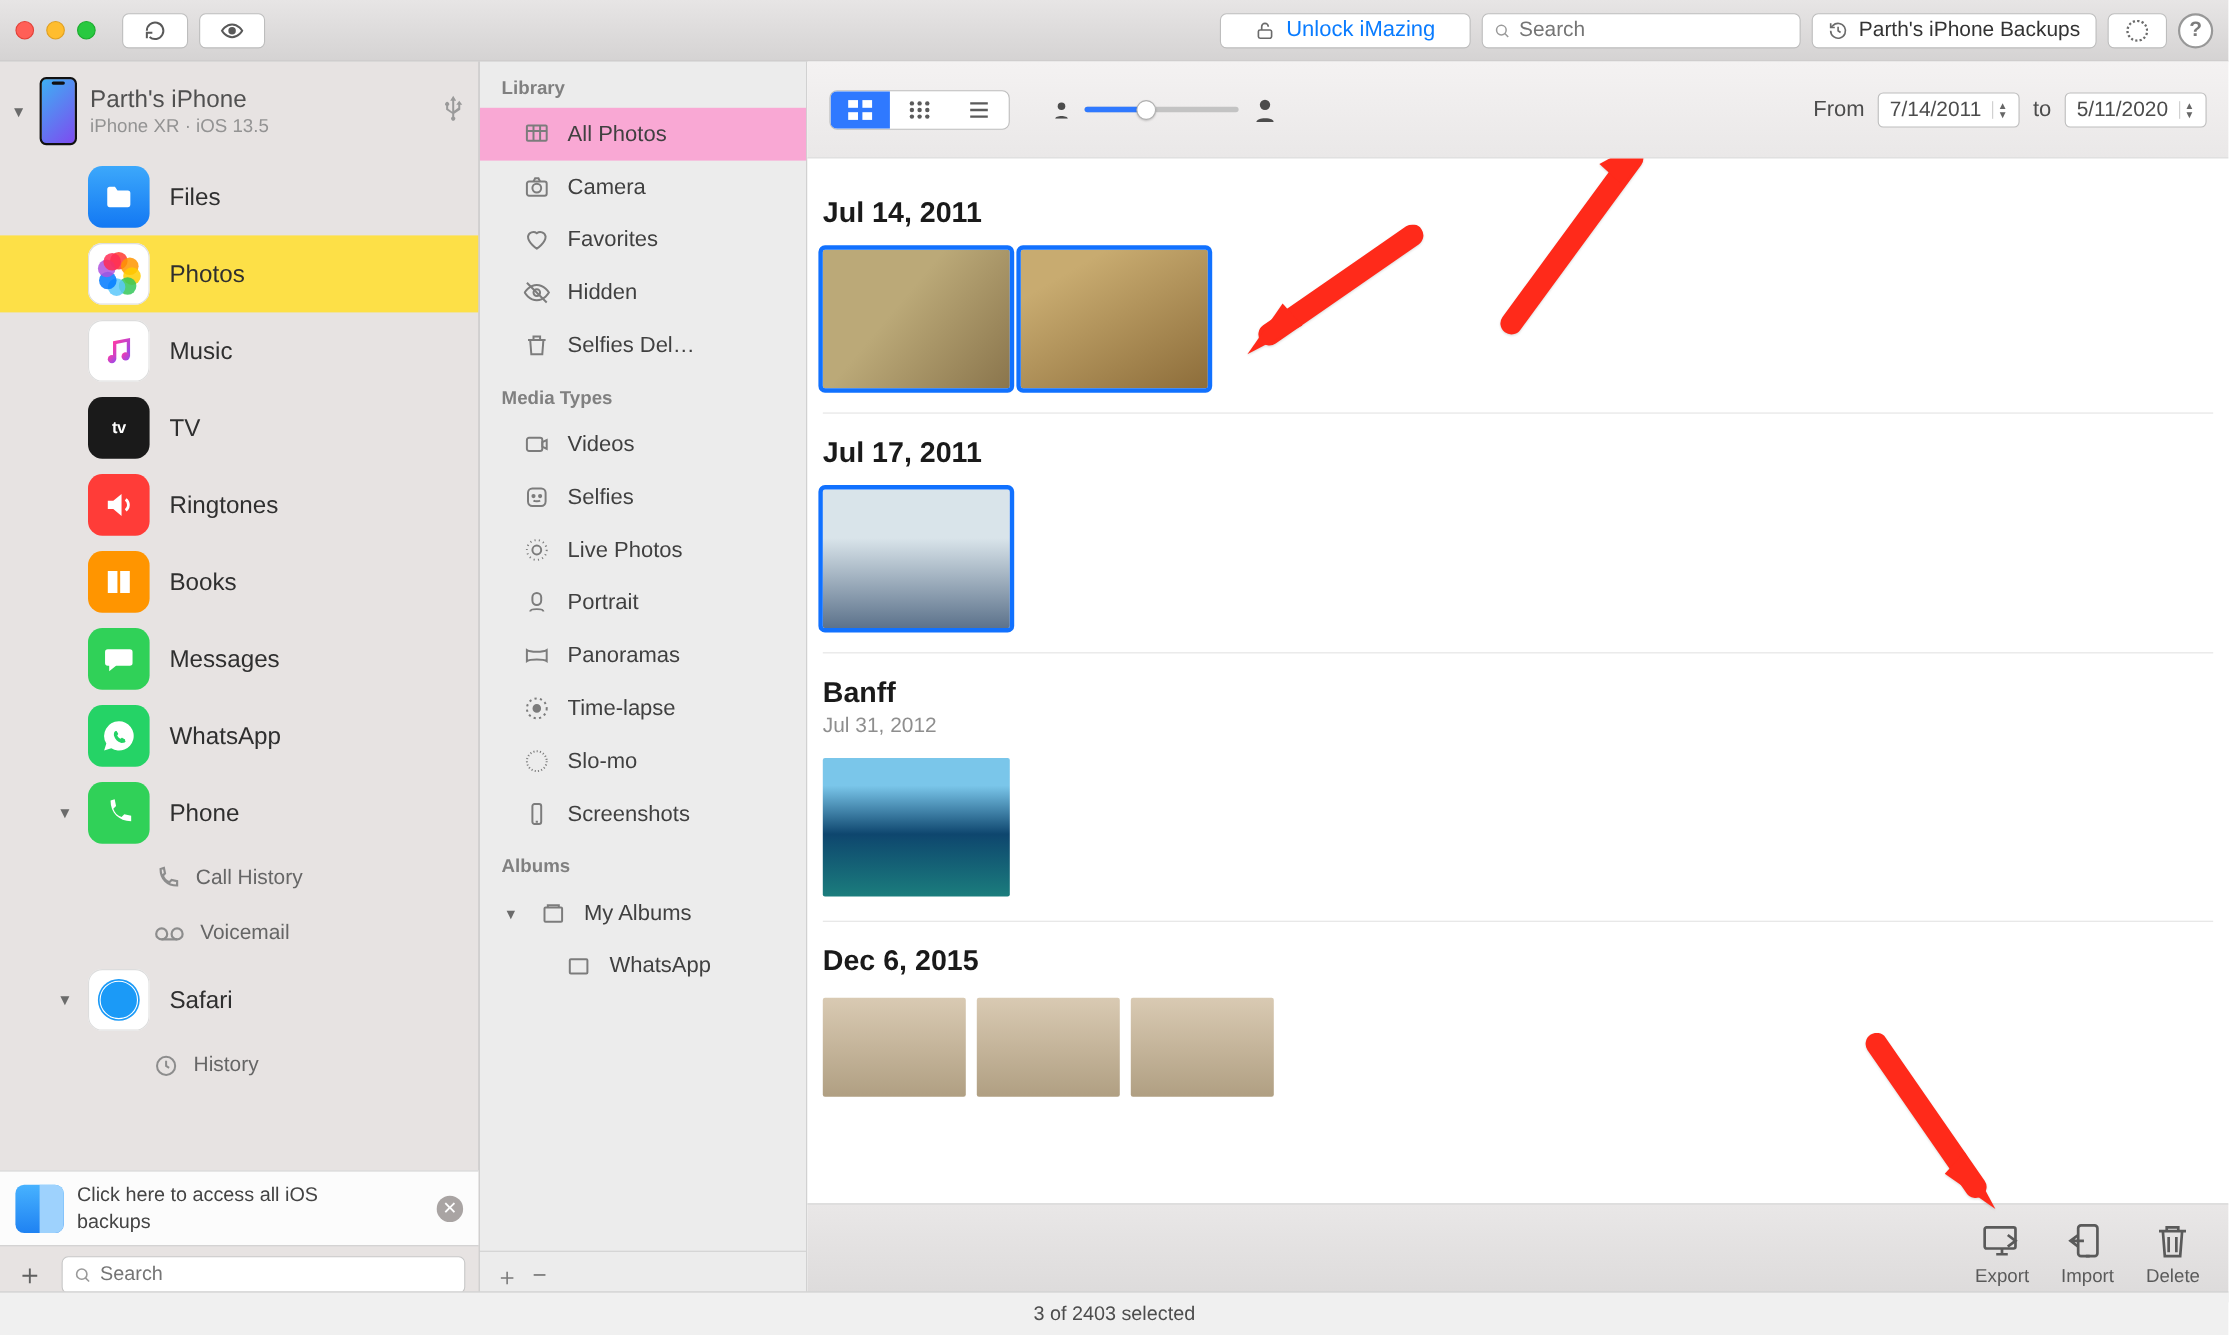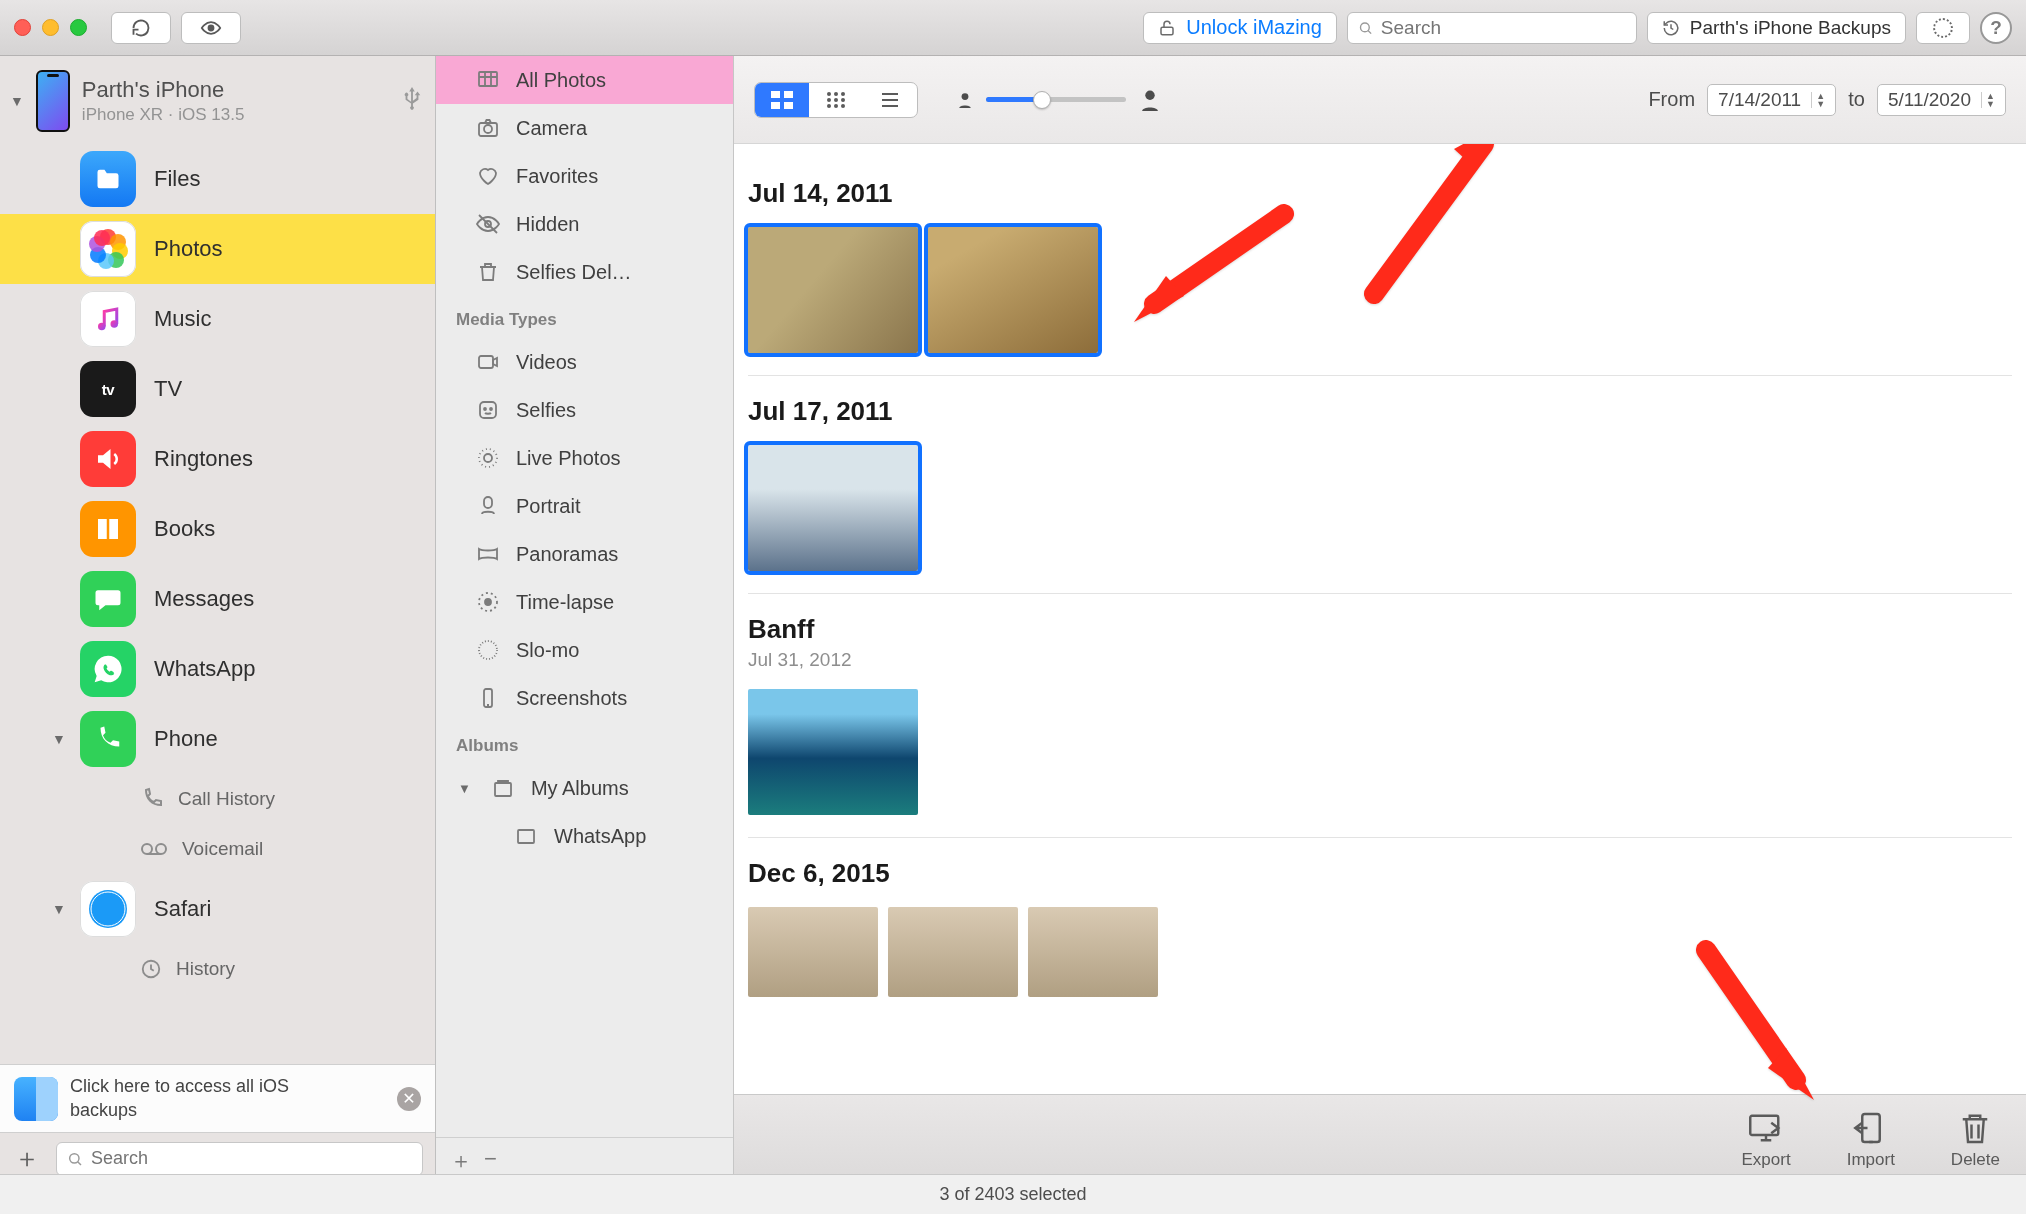--- a/index.html
+++ b/index.html
@@ -8,21 +8,21 @@
 
 .toolbar { height: 56px; background: linear-gradient(#e7e5e5,#d5d3d3); border-bottom: 1px solid #b4b2b2; display: flex; align-items: center; padding: 0 14px; gap: 10px; }
 .traffic { display: flex; gap: 11px; margin-right: 14px; }
 .traffic span { width: 17px; height: 17px; border-radius: 50%; display: block; }
 .tl-red { background: #ff5f57; border: 1px solid #e14138; }
 .tl-yellow { background: #ffbd2e; border: 1px solid #dfa023; }
 .tl-green { background: #28c940; border: 1px solid #1dac2f; }
 .tb-btn { height: 32px; background: #fff; border: 1px solid #bdbdbd; border-radius: 6px; display: flex; align-items: center; justify-content: center; color: #595959; cursor: pointer; padding: 0 16px; font-size: 20px; }
 .tb-btn.small { width: 60px; padding: 0; }
 .spacer { flex: 1; }
-.unlock-box { height: 32px; background: #fff; border: 1px solid #bdbdbd; border-radius: 6px; display: flex; align-items: center; padding: 0 14px; gap: 10px; font-size: 20px; color: #0a7cff; }
+.unlock-box { height: 32px; background: #fff; border: 1px solid #bdbdbd; border-radius: 6px; display: flex; align-items: center; padding: 0 31px; gap: 10px; font-size: 20px; color: #0a7cff; }
 .search-box { height: 32px; width: 290px; background: #fff; border: 1px solid #bdbdbd; border-radius: 6px; display: flex; align-items: center; padding: 0 10px; gap: 8px; color: #8e8e8e; font-size: 19px; }
 .search-box input { border: none; outline: none; flex: 1; font-size: 19px; background: transparent; }
 .backups-box { height: 32px; background: #fff; border: 1px solid #bdbdbd; border-radius: 6px; display: flex; align-items: center; padding: 0 14px; gap: 10px; font-size: 19px; color: #333; }
 .help-btn { width: 32px; height: 32px; border-radius: 50%; border: 2px solid #989898; background: #fff; display: flex; align-items: center; justify-content: center; font-size: 19px; color: #7b7b7b; font-weight: 600; }
 .spinner-btn { height: 32px; width: 54px; background: #fff; border: 1px solid #bdbdbd; border-radius: 6px; display: flex; align-items: center; justify-content: center; }
 .spinner-dots { width: 20px; height: 20px; border: 2.5px dotted #6b6b6b; border-radius: 50%; }
 
 
 .main { display: flex; height: calc(100% - 56px - 30px); }
 .sidebar-left { width: 436px; background: #e7e3e2; display: flex; flex-direction: column; border-right: 1px solid #bfbfbf; position: relative; }
@@ -95,21 +95,21 @@
 .section .sub { font-size: 19px; color: #8e8e8e; margin-bottom: 10px; }
 .thumb-row { display: flex; gap: 10px; margin-top: 18px; }
 .thumb { width: 170px; height: 126px; background: #a9a18b; border-radius: 2px; }
 .thumb.sel { outline: 4px solid #1171ff; outline-offset: 0px; }
 .thumb.t1 { background: linear-gradient(130deg,#bba978 40%,#8a754c); }
 .thumb.t2 { background: linear-gradient(150deg,#c8ab70 20%,#8d6d3a); }
 .thumb.t3 { background: linear-gradient(#d9e4ea 35%,#5c728b); }
 .thumb.t4 { background: linear-gradient(#7ac6ea 20%,#0e466e 55%,#1b7d7d); }
 .thumb.t5 { width: 130px; height: 90px; background: linear-gradient(#d9cab3,#b09f82); }
 
-.content-footer { height: 90px; border-top: 1px solid #c9c9c9; background: linear-gradient(#e9e7e7,#dcdada); display: flex; align-items: center; justify-content: flex-end; padding: 0 26px; gap: 56px; }
+.content-footer { height: 90px; border-top: 1px solid #c9c9c9; background: linear-gradient(#e9e7e7,#dcdada); display: flex; align-items: center; justify-content: flex-end; padding: 0 26px; gap: 29px; }
 .action-btn { display: flex; flex-direction: column; align-items: center; gap: 4px; font-size: 17px; color: #5a5a5a; cursor: pointer; }
 .action-btn svg { width: 42px; height: 36px; color: #5a5a5a; }
 
 .status-bar { position: absolute; bottom: 0; left: 0; right: 0; height: 40px; background: #f0f0f0; border-top: 1px solid #c9c9c9; display: flex; align-items: center; justify-content: center; font-size: 18px; color: #4d4d4d; }
 
 
 .arrow { position: absolute; pointer-events: none; }
 .arrow svg { filter: drop-shadow(0 1px 1px rgba(0,0,0,.15)); }
 
 
@@ -317,20 +317,21 @@
             <circle cx="11" cy="11" r="7"></circle>
             <path d="m21 21-5-5"></path>
           </svg>
         <input placeholder="Search" style="">
       </div>
     </div>
   </div>
 
   <div class="sidebar-mid">
     <div style="flex:1; overflow-y:auto;">
+      <div class="sec-header">Library</div>
       <div class="lib-item selected">
         <svg viewBox="0 0 24 24" fill="none" stroke="currentColor" stroke-width="1.8">
             <rect x="3" y="4" width="18" height="14" rx="1"></rect>
             <path d="M3 9h18M9 4v14M15 4v14"></path>
           </svg>
         <span>All Photos</span>
       </div>
       <div class="lib-item">
         <svg viewBox="0 0 24 24" fill="none" stroke="currentColor" stroke-width="1.8">
             <rect x="3" y="7" width="18" height="13" rx="2"></rect>

